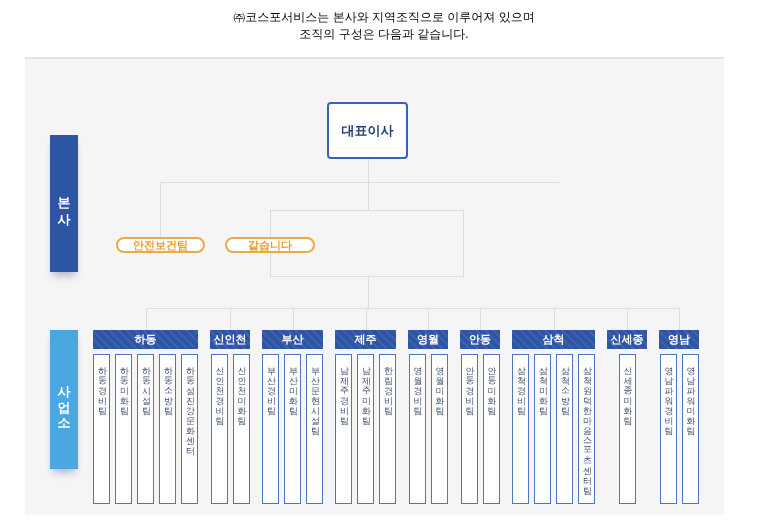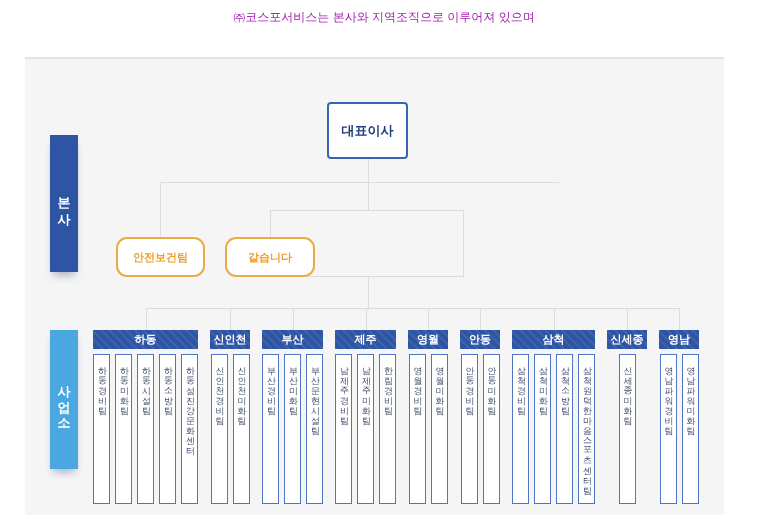--- a/index.html
+++ b/index.html
@@ -2,21 +2,21 @@
 <html><head>
 <meta charset="utf-8">
 <style>
   html,body{margin:0;padding:0;}
   body{
     width:768px;height:524px;background:#ffffff;overflow:hidden;position:relative;
     font-family:"Liberation Sans","DejaVu Sans",sans-serif;
   }
   .intro{
     margin-top:9px;text-align:center;font-size:12px;line-height:17px;
-    color:#a21caf;font-weight:500;
+    color:#000000;font-weight:500;
   }
   .chart-panel{
     position:absolute;left:25px;top:57px;width:699px;height:458px;
     background:#f5f5f6;border-top:2px solid #e4e4e4;box-sizing:border-box;
   }
   
   .conn{position:absolute;background:#dcdcdc;}
   .conn.h{height:1px;}
   .conn.v{width:1px;}
   .conn-rect{position:absolute;border:1px solid #dcdcdc;background:transparent;box-sizing:border-box;}
@@ -28,21 +28,21 @@
     font-size:13px;font-weight:bold;color:#1c3b7a;z-index:3;
   }
   
   .orange-box{
     position:absolute;box-sizing:border-box;background:#ffffff;
     border:2px solid #ecaa46;border-radius:11px;
     display:flex;align-items:center;justify-content:center;
     font-weight:bold;color:#ee9d2c;z-index:3;
   }
   .audit-box{left:534px;top:114px;width:89px;height:20px;font-size:10px;border-radius:10px;}
-  .hq-team{top:178px;height:40px;font-size:11px;}
+  .hq-team{top:178px;height:16px;font-size:11px;}
   .hq-team.t0{left:91px;width:89px;}
   .hq-team.t1{left:200px;width:90px;}
   .hq-team.t2{left:395px;width:88px;}
   
   .rail{
     position:absolute;left:25px;width:28px;display:flex;align-items:center;justify-content:center;
     color:#ffffff;font-weight:bold;z-index:2;
     box-shadow:0 6px 8px -3px rgba(50,70,110,.4);
   }
   .rail .vtext{
@@ -73,20 +73,21 @@
     writing-mode:vertical-lr;text-orientation:upright;
     font-size:9px;line-height:1.1;letter-spacing:1px;
     padding-top:5px;color:#414d6b;font-weight:500;
   }
 </style>
 </head>
 <body>
 
 <div class="intro">
   <div>㈜코스포서비스는 본사와 지역조직으로 이루어져 있으며</div>
+  <div>조직의 구성은 다음과 같습니다.</div>
 </div>
 
 <div class="chart-panel">
 
   <div class="conn v" style="left:343px;top:100px;height:23px;"></div>
   <div class="conn h" style="left:135px;top:123px;width:399px;"></div>
   <div class="conn v" style="left:135px;top:123px;height:55px;"></div>
   <div class="conn v" style="left:343px;top:123px;height:28px;"></div>
   <div class="conn-rect" style="left:245px;top:151px;width:194px;height:67px;"></div>
   <div class="conn v" style="left:343px;top:218px;height:31px;"></div>

